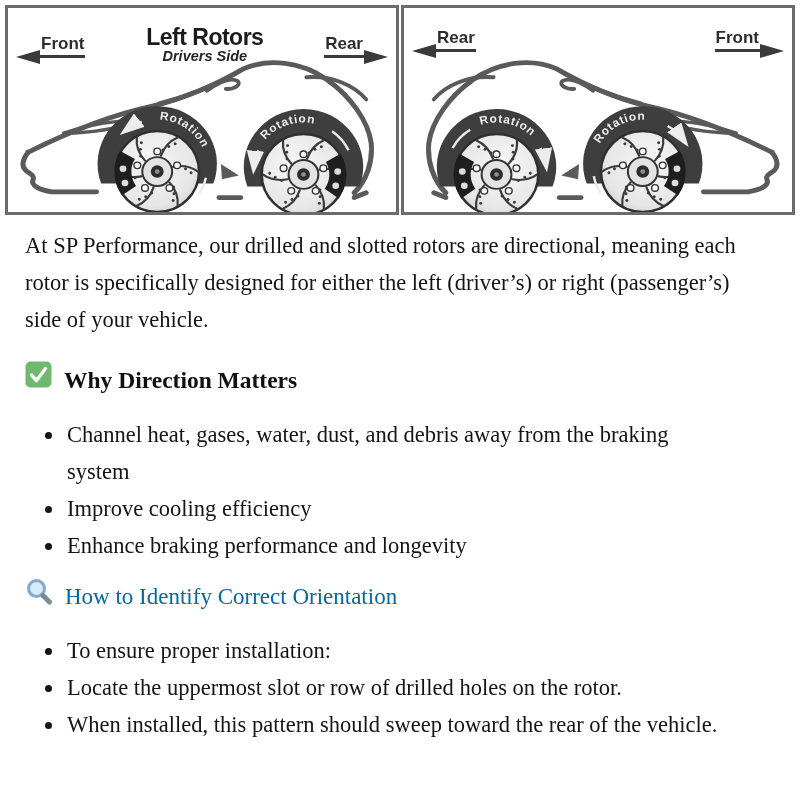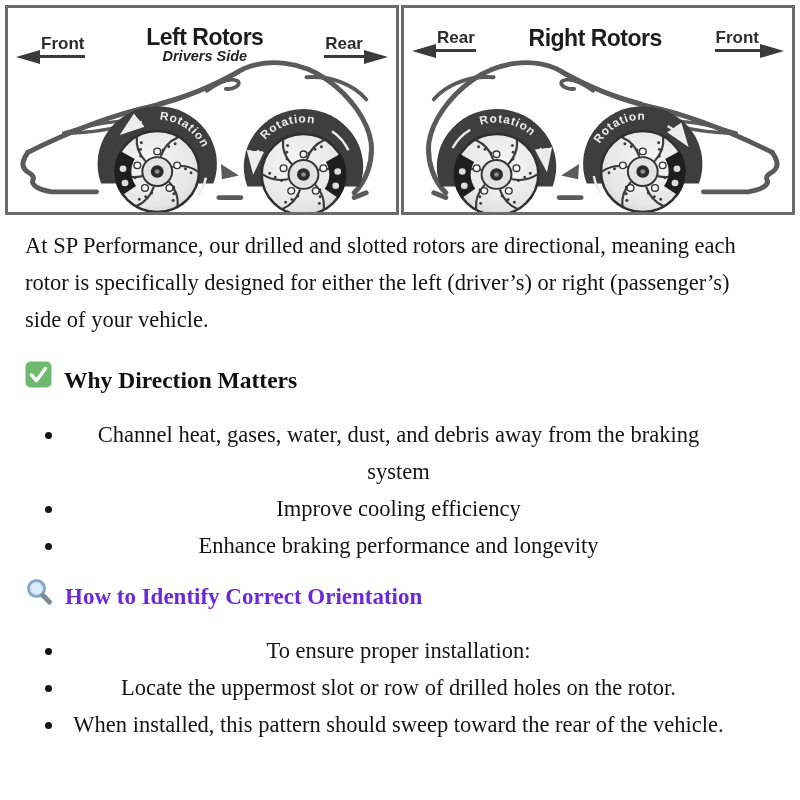--- a/index.html
+++ b/index.html
@@ -29,24 +29,24 @@
   .panel-title { font-family:"Liberation Sans",sans-serif; font-weight:bold; font-size:23px;
     color:#1b1b1b; letter-spacing:-0.5px; }
   .panel-subtitle { font-family:"Liberation Sans",sans-serif; font-weight:bold; font-style:italic;
     font-size:14.5px; color:#222; }
 
   
   .article { padding:13px 8px 0 25px; font-size:22.5px; line-height:1.64; }
   .intro { max-width:715px; margin:0 0 10px 0; }
   .h-why { display:flex; align-items:flex-end; gap:12px; font-size:23.5px; font-weight:bold;
     margin:22px 0 18px 0; color:#111; }
-  .h-identify { display:flex; align-items:center; gap:11px; font-size:23px; font-weight:bold;
-    margin:10px 0 16px 0; color:#6d28d9; }
+  .h-identify { display:flex; align-items:center; gap:11px; font-size:23px; font-weight:normal;
+    margin:10px 0 16px 0; color:#0369a1; }
   .lead { margin:0 0 10px 0; }
-  ul.blist { margin:5px 0 12px 0; padding-left:40px; max-width:705px;text-align:center; }
+  ul.blist { margin:5px 0 12px 0; padding-left:40px; max-width:705px; }
   ul.blist li { padding-left:2px; }
   .emoji-box { flex:0 0 auto; display:inline-block; }
 </style>
 </head>
 <body>
 
 <div class="figure">
 
   <div class="panel">
     <div class="panel-header">
@@ -167,21 +167,20 @@
     </svg>
   </div>
 
   <div class="panel">
     <div class="panel-header">
       <div class="dir-label">
         <span class="tri-left"></span>
           <span class="dir-word">Rear</span>
       </div>
       <div class="title-block">
-        <div class="panel-title">Right Rotors</div>
       </div>
       <div class="dir-label">
         <span class="dir-word">Front</span>
           <span class="tri-right"></span>
       </div>
     </div>
 
     <svg class="car-svg" viewBox="0 0 390 212" preserveAspectRatio="none">
       <g transform="translate(390,0) scale(-1,1)">
         <use href="#car"></use>

